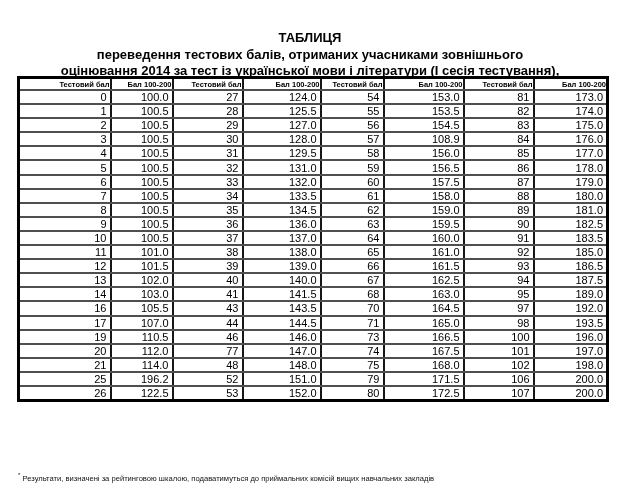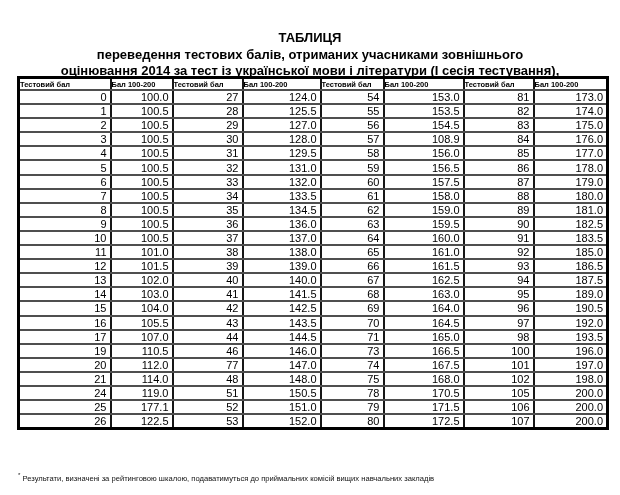--- a/index.html
+++ b/index.html
@@ -24,21 +24,21 @@
   }
   table.conv th, table.conv td {
     border-style: solid;
     border-width: 2px;
     border-color: #4f4f4f #161616; 
     background: #fff;
     overflow: hidden; white-space: nowrap;
   }
   table.conv th {
     font-size: 7.5px; font-weight: bold;
-    height: 10px; text-align: left; padding: 0;
+    height: 10px; text-align: right; padding: 0;
   }
   table.conv td {
     font-size: 11px; font-weight: 400;
     height: 12.1px; text-align: right;
     padding: 0 3px 0 0;
   }
   .footnote {
     position: absolute; top: 472px; left: 18px; width: 590px;
     font-size: 7.6px; color: #111;
   }
@@ -224,30 +224,20 @@
           <td>14</td>
           <td>103.0</td>
           <td>41</td>
           <td>141.5</td>
           <td>68</td>
           <td>163.0</td>
           <td>95</td>
           <td>189.0</td>
         </tr>
         <tr>
-          <td>15</td>
-          <td>104.0</td>
-          <td>42</td>
-          <td>142.5</td>
-          <td>69</td>
-          <td>164.0</td>
-          <td>96</td>
-          <td>190.5</td>
-        </tr>
-        <tr>
           <td>16</td>
           <td>105.5</td>
           <td>43</td>
           <td>143.5</td>
           <td>70</td>
           <td>164.5</td>
           <td>97</td>
           <td>192.0</td>
         </tr>
         <tr>
@@ -284,32 +274,22 @@
           <td>21</td>
           <td>114.0</td>
           <td>48</td>
           <td>148.0</td>
           <td>75</td>
           <td>168.0</td>
           <td>102</td>
           <td>198.0</td>
         </tr>
         <tr>
-          <td>24</td>
-          <td>119.0</td>
-          <td>51</td>
-          <td>150.5</td>
-          <td>78</td>
-          <td>170.5</td>
-          <td>105</td>
-          <td>200.0</td>
-        </tr>
-        <tr>
           <td>25</td>
-          <td>177.1</td>
+          <td>196.2</td>
           <td>52</td>
           <td>151.0</td>
           <td>79</td>
           <td>171.5</td>
           <td>106</td>
           <td>200.0</td>
         </tr>
         <tr>
           <td>26</td>
           <td>122.5</td>

